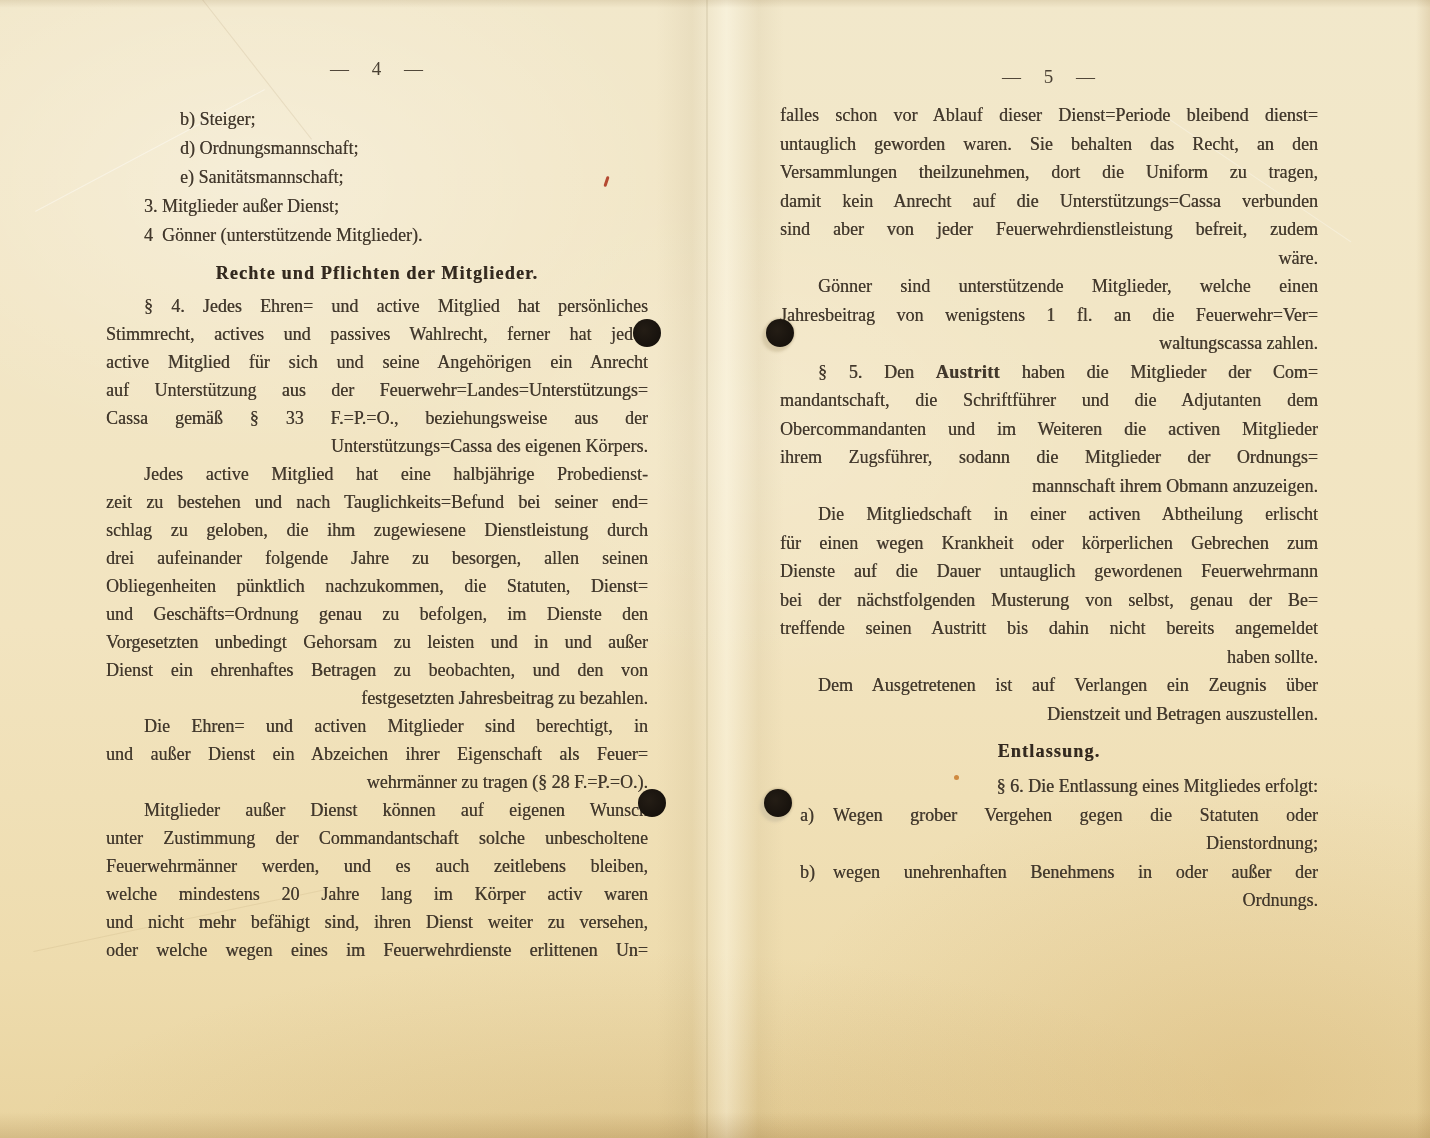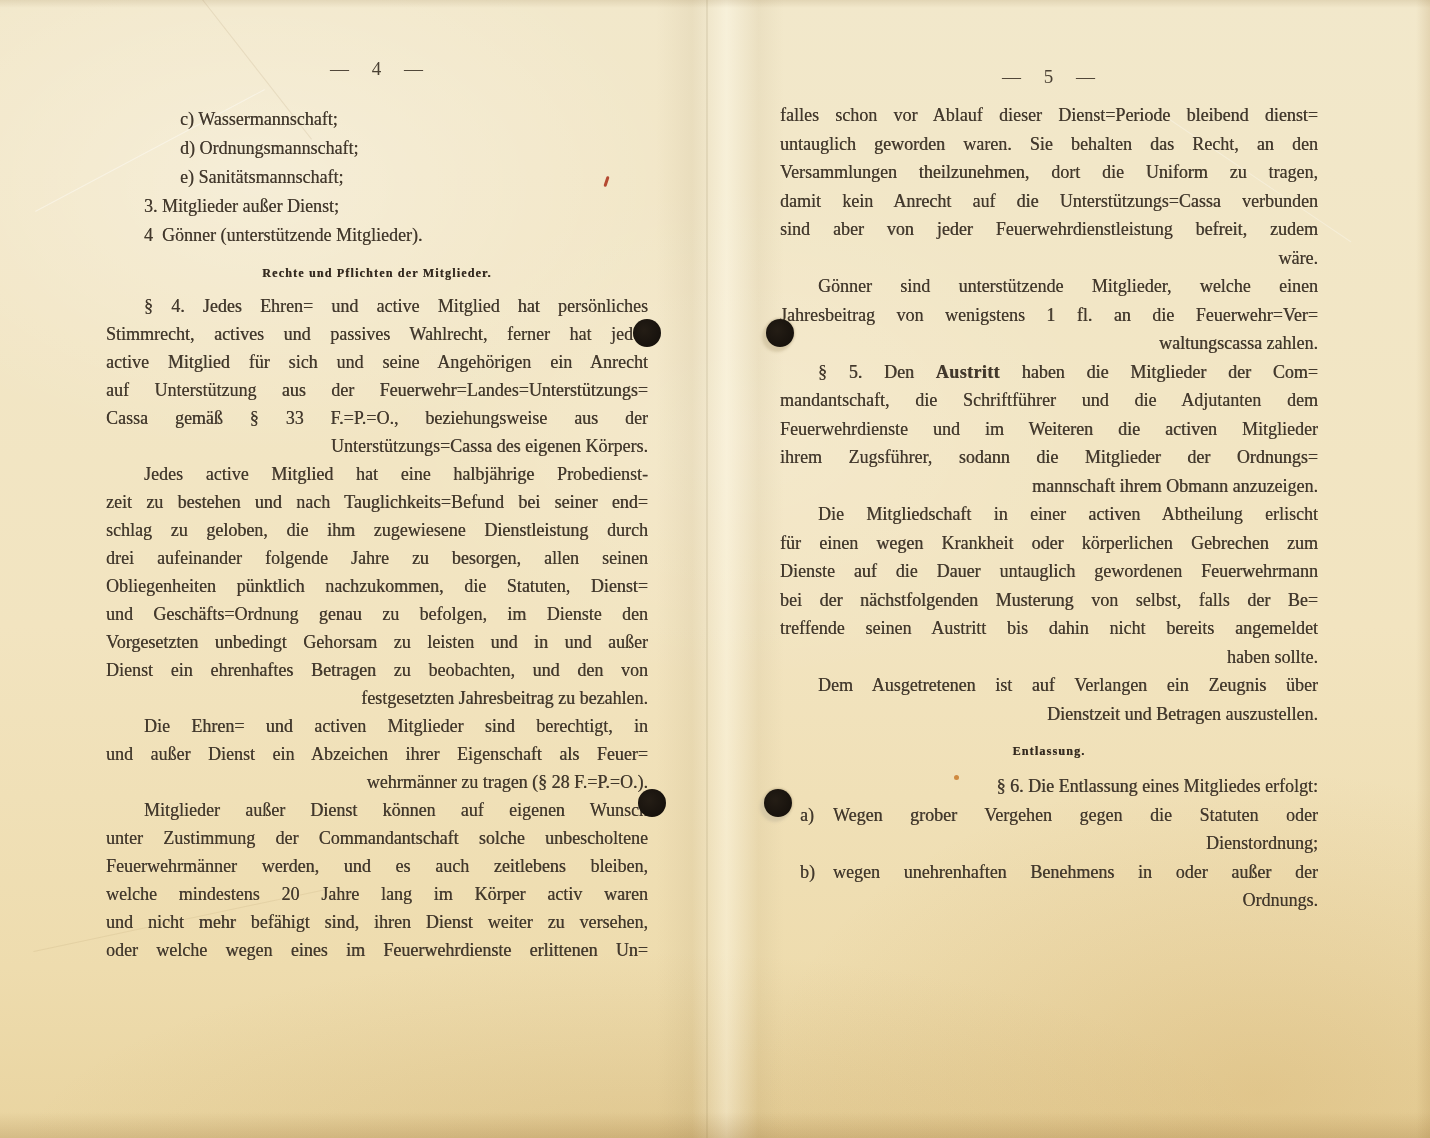--- a/index.html
+++ b/index.html
@@ -28,21 +28,21 @@
   .jline.last { text-align: right; }
   .jline.last::after { content: none; }
   .page-left  .jline { height: 28px;   line-height: 28px; }
   .page-right .jline { height: 28.5px; line-height: 28.5px; }
   .pind { text-indent: 38px; }
   .pind-sm { text-indent: 24px; }
   .lline { height: 29px; line-height: 29px; white-space: pre; }
   .ind1 { padding-left: 38px; }
   .ind2 { padding-left: 74px; }
   .heading {
-    text-align: center; font-weight: bold; font-size: 12px;
+    text-align: center; font-weight: bold; font-size: 18px;
     letter-spacing: 1.2px; color: #33291f;
     height: 30px; line-height: 30px; margin: 8px 0 4px 0;
   }
   .b { font-weight: bold; letter-spacing: 0.4px; }
   .hitem { display: flex; }
   .hlabel { flex: 0 0 33px; padding-left: 20px; height: 28.5px; line-height: 28.5px; }
   .hbody { flex: 1; min-width: 0; }
   
   .hole {
     position: absolute; width: 28px; height: 28px; border-radius: 50%;
@@ -94,21 +94,21 @@
 
   <div class="scratch" style="left:20px;top:150px;width:260px;height:1px;background:rgba(255,255,255,0.40);transform:rotate(-28deg);"></div>
   <div class="scratch" style="left:150px;top:60px;width:200px;height:1px;background:rgba(140,110,60,0.12);transform:rotate(52deg);"></div>
   <div class="scratch" style="left:30px;top:920px;width:300px;height:1px;background:rgba(140,110,60,0.10);transform:rotate(-12deg);"></div>
   <div class="scratch" style="left:1150px;top:180px;width:220px;height:1px;background:rgba(255,255,255,0.30);transform:rotate(34deg);"></div>
 
   <div class="page page-left" style="left:0;top:0;width:735px;height:1138px;">
     <div class="pagenum" style="left:106px;top:58px;width:542px;">— 4 —</div>
     <div class="col" style="left:106px;top:105px;width:542px;">
         <div>
-          <div class="lline ind2">c) Wassermannschaft;</div>
+          <div class="lline ind2">b) Steiger;</div>
           <div class="lline ind2">d) Ordnungsmannschaft;</div>
           <div class="lline ind2">e) Sanitätsmannschaft;</div>
           <div class="lline ind1">3. Mitglieder außer Dienst;</div>
           <div class="lline ind1">4 Gönner (unterstützende Mitglieder).</div>
         </div>
         <div class="heading">Rechte und Pflichten der Mitglieder.</div>
         <div class="par">
           <div class="jline pind">§ 4. Jedes Ehren= und active Mitglied hat persönliches</div>
           <div class="jline">Stimmrecht, actives und passives Wahlrecht, ferner hat jedes</div>
           <div class="jline">active Mitglied für sich und seine Angehörigen ein Anrecht</div>
@@ -155,29 +155,29 @@
           <div class="jline last">wäre.</div>
         </div>
         <div class="par">
           <div class="jline pind">Gönner sind unterstützende Mitglieder, welche einen</div>
           <div class="jline">Jahresbeitrag von wenigstens 1 fl. an die Feuerwehr=Ver=</div>
           <div class="jline last">waltungscassa zahlen.</div>
         </div>
         <div class="par" style="margin-top: 0;">
           <div class="jline pind"><span>§ 5. Den </span><span class="b">Austritt</span><span> haben die Mitglieder der Com=</span></div>
           <div class="jline">mandantschaft, die Schriftführer und die Adjutanten dem</div>
-          <div class="jline">Feuerwehrdienste und im Weiteren die activen Mitglieder</div>
+          <div class="jline">Obercommandanten und im Weiteren die activen Mitglieder</div>
           <div class="jline">ihrem Zugsführer, sodann die Mitglieder der Ordnungs=</div>
           <div class="jline last">mannschaft ihrem Obmann anzuzeigen.</div>
         </div>
         <div class="par">
           <div class="jline pind">Die Mitgliedschaft in einer activen Abtheilung erlischt</div>
           <div class="jline">für einen wegen Krankheit oder körperlichen Gebrechen zum</div>
           <div class="jline">Dienste auf die Dauer untauglich gewordenen Feuerwehrmann</div>
-          <div class="jline">bei der nächstfolgenden Musterung von selbst, falls der Be=</div>
+          <div class="jline">bei der nächstfolgenden Musterung von selbst, genau der Be=</div>
           <div class="jline">treffende seinen Austritt bis dahin nicht bereits angemeldet</div>
           <div class="jline last">haben sollte.</div>
         </div>
         <div class="par">
           <div class="jline pind">Dem Ausgetretenen ist auf Verlangen ein Zeugnis über</div>
           <div class="jline last">Dienstzeit und Betragen auszustellen.</div>
         </div>
         <div class="heading">Entlassung.</div>
         <div class="par" style="margin-top: 6px;">
           <div class="jline pind-sm last">§ 6. Die Entlassung eines Mitgliedes erfolgt:</div>

